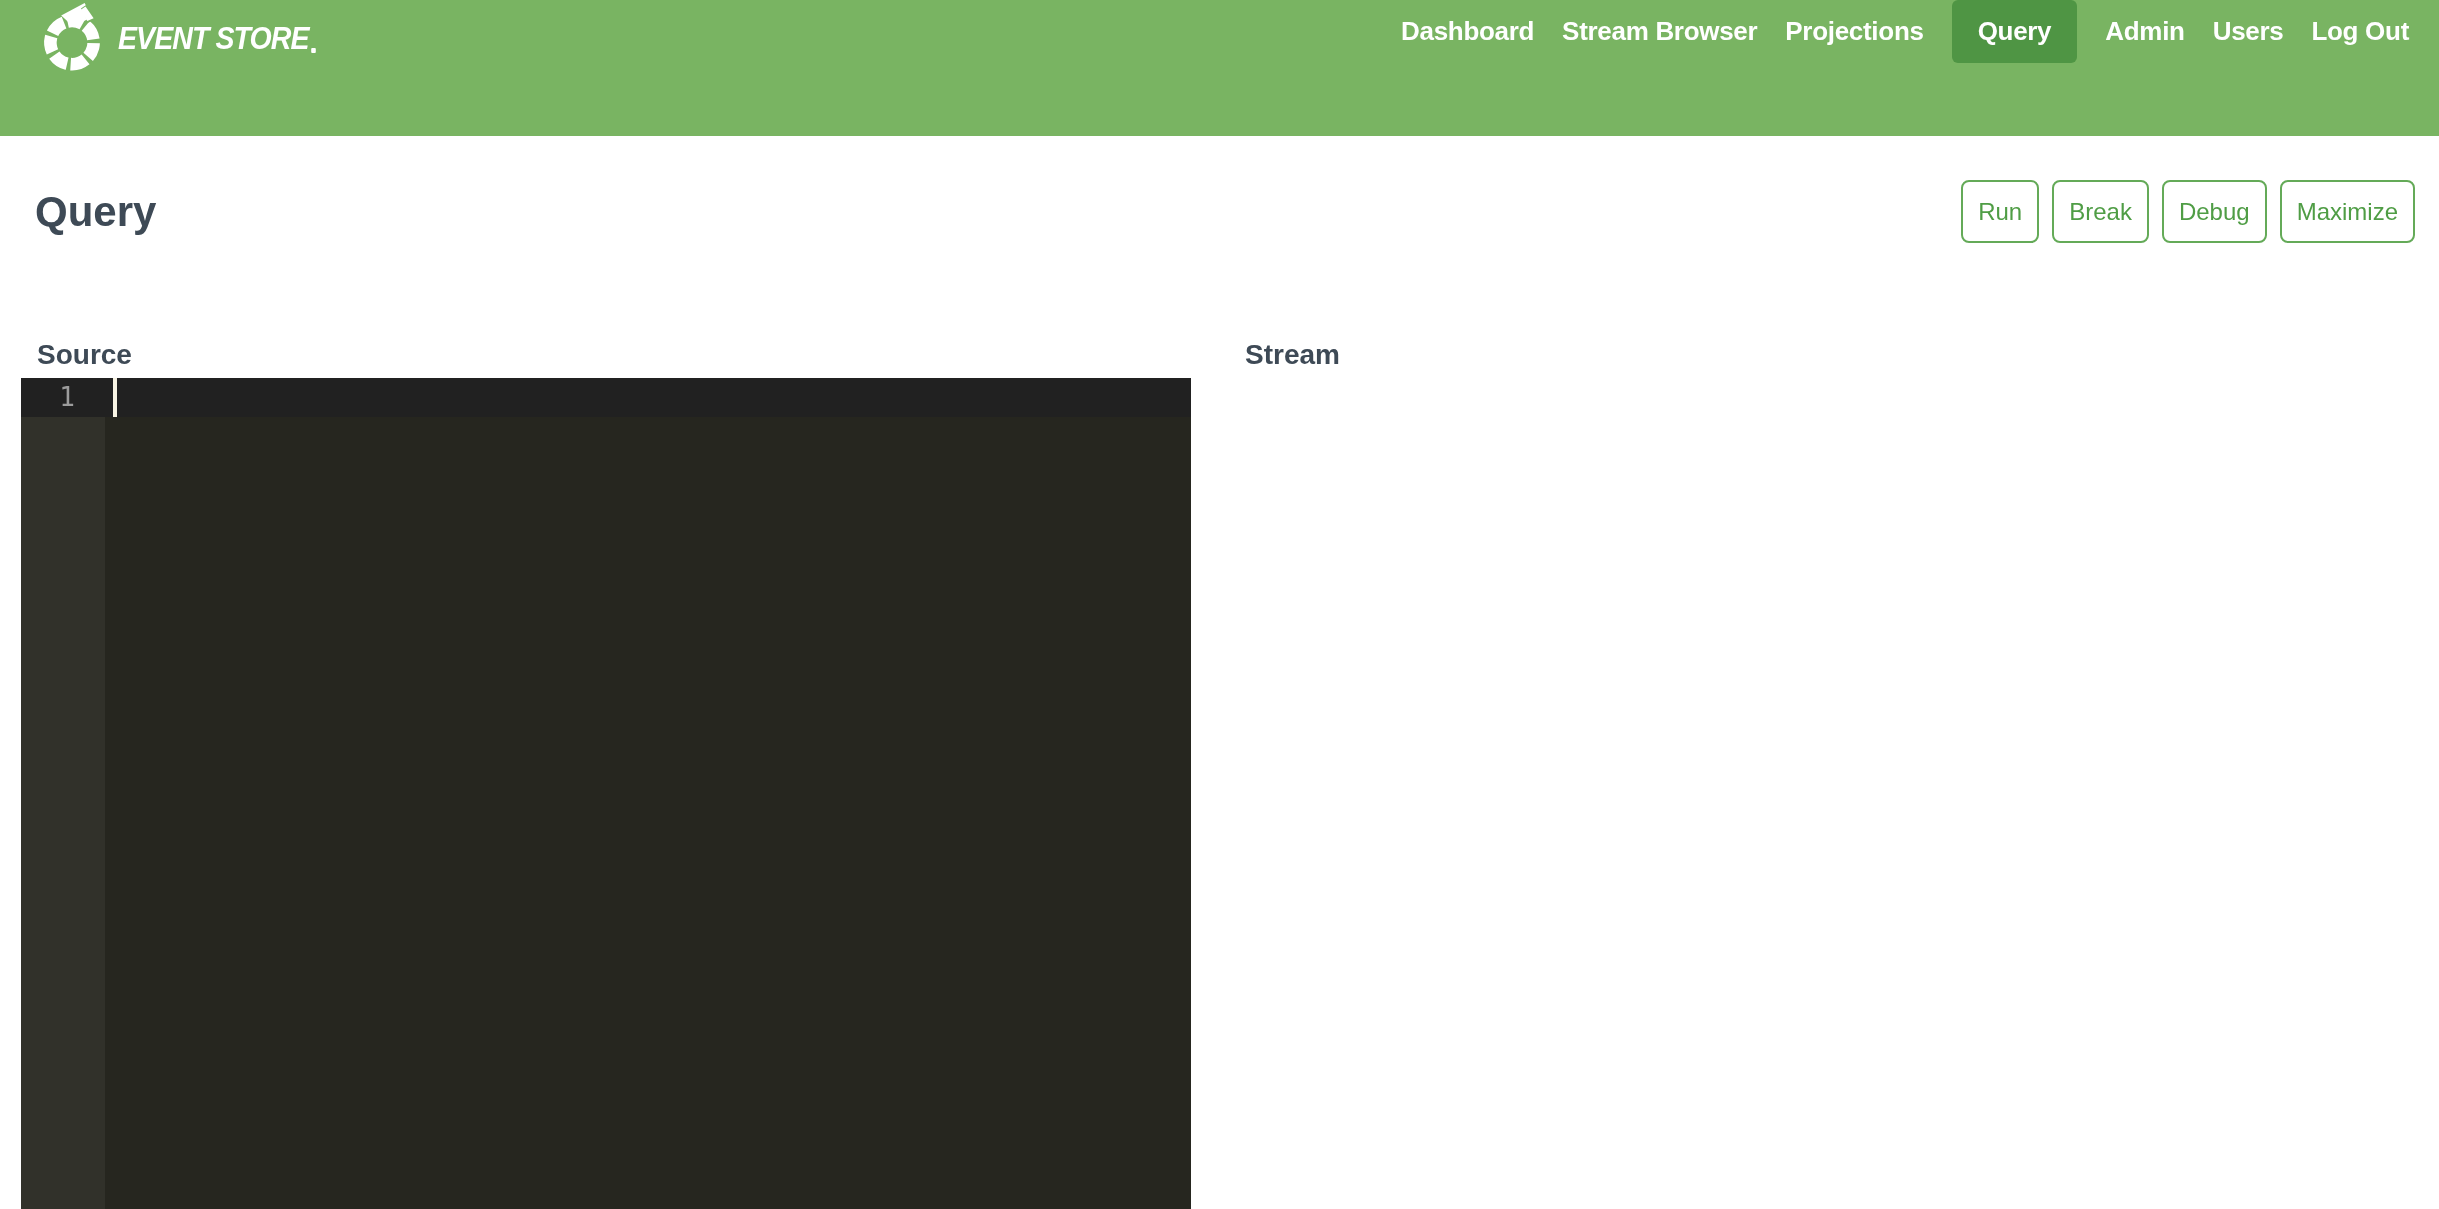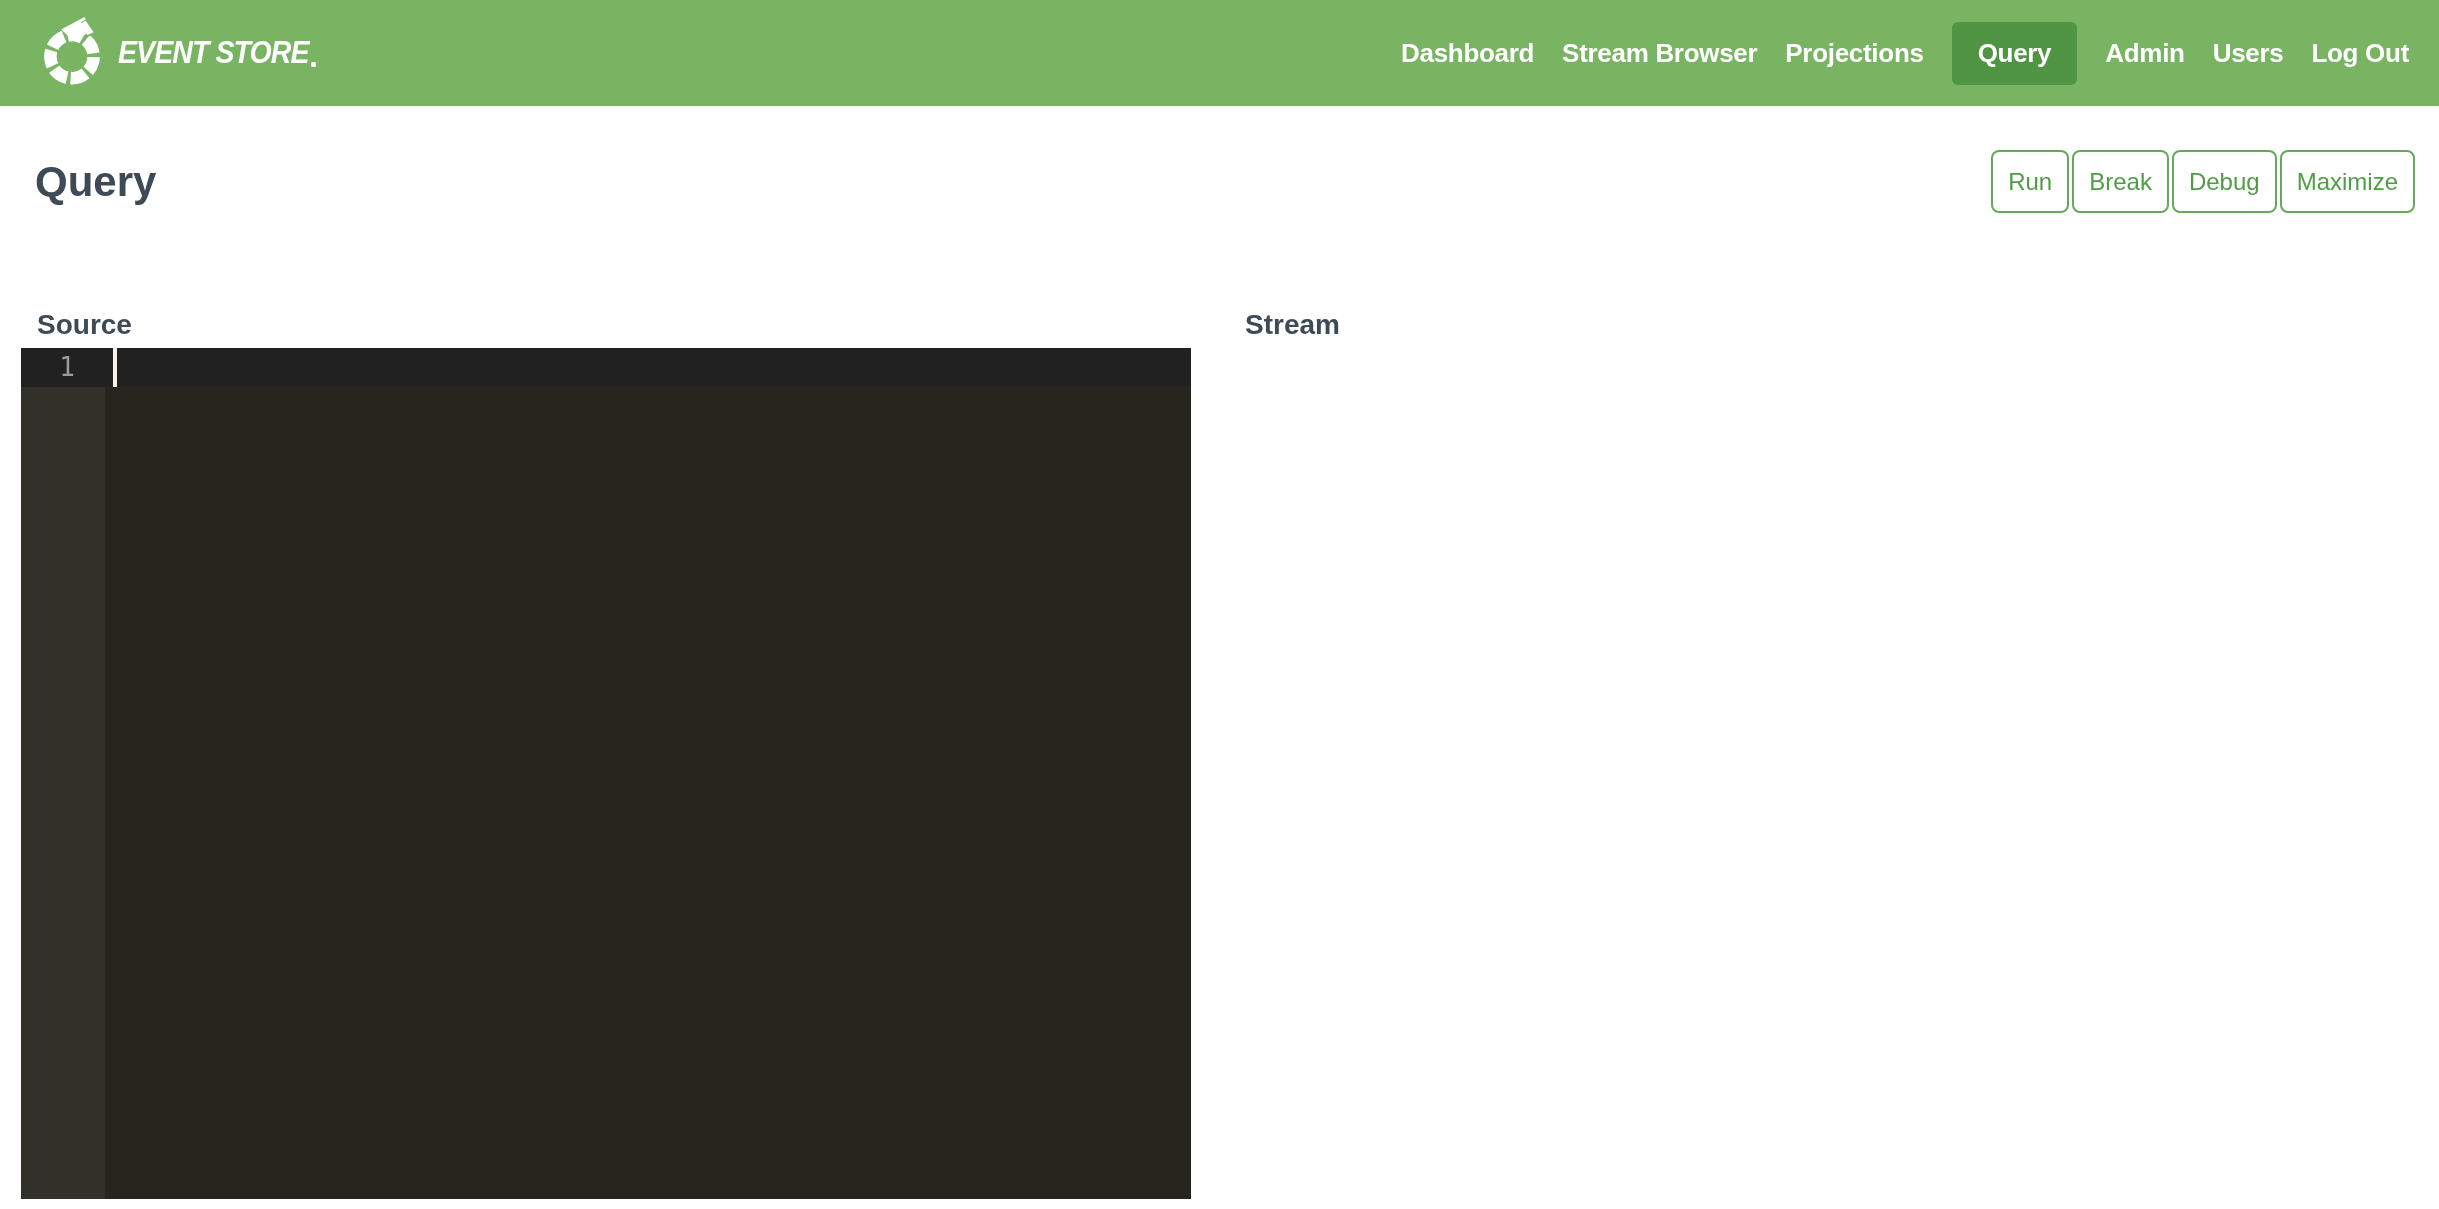--- a/index.html
+++ b/index.html
@@ -7,24 +7,24 @@
   body {
     width: 2439px;
     height: 1209px;
     background: #ffffff;
     font-family: "Liberation Sans", sans-serif;
     overflow: hidden;
   }
 
   
   .navbar {
-    height: 106px;
+    height: 136px;
     background: #79b462;
     display: flex;
-    align-items: center;
+    align-items: flex-start;
     justify-content: space-between;
     padding: 0 30px 0 36px;
   }
   .brand {
     display: flex;
     align-items: center;
     gap: 10px;
     cursor: pointer;
   }
   .logo-svg { width: 72px; height: 78px; display: block; }
@@ -77,21 +77,21 @@
     margin: 44px 24px 0 35px;
     height: 63px;
   }
   .page-title {
     font-size: 42px;
     font-weight: bold;
     color: #3e4a56;
     margin: 0;
     line-height: 1;
   }
-  .actions { display: flex; gap: 3px; }
+  .actions { display: flex; gap: 13px; }
   .btn {
     height: 63px;
     min-width: 69px;
     padding: 0 15px;
     display: inline-flex;
     align-items: center;
     justify-content: center;
     background: #ffffff;
     border: 2px solid #64aa58;
     border-radius: 8px;

